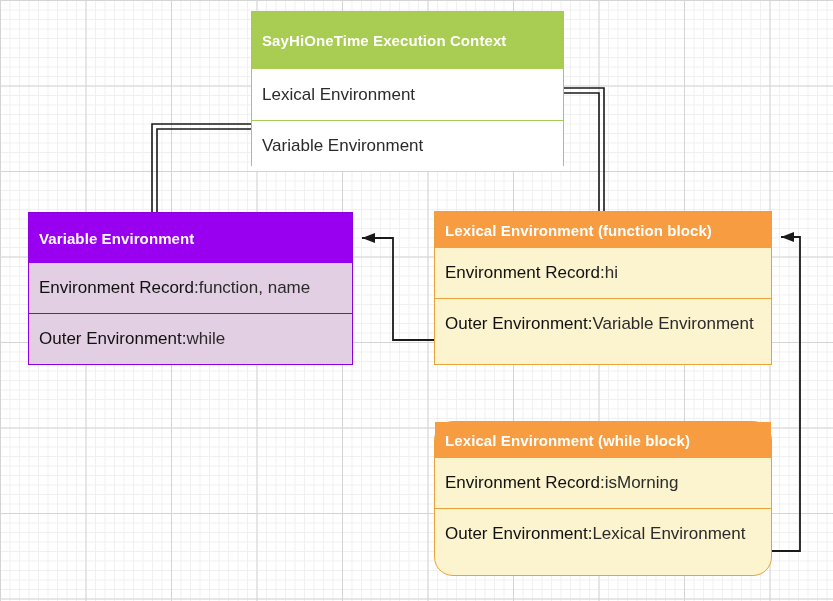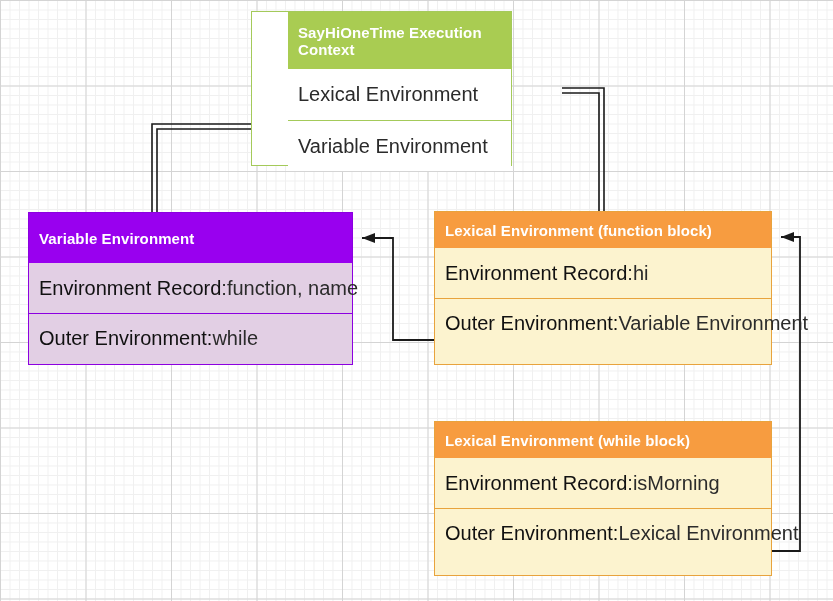--- a/index.html
+++ b/index.html
@@ -42,41 +42,40 @@
     font-weight: bold;
     font-size: 15px;
     color: #ffffff;
     display: flex;
     align-items: center;
     padding: 0 10px;
     letter-spacing: 0.1px;
   }
   .node .row {
     box-sizing: border-box;
-    font-size: 20px;
+    font-size: 17px;
     color: #2b2b2b;
     display: flex;
     align-items: center;
     padding: 0 10px;
     white-space: nowrap;
   }
   .node .row b {
     font-weight: normal;
     color: #111111;
   }
 
   
   #exec-context {
     left: 251px;
     top: 11px;
-    width: 261px;
+    width: 313px;
     height: 155px;
     border: 1px solid #a4ca5a;
     background: #ffffff;
-    padding-left: 36px;
   }
   #exec-context .hdr {
     height: 57px;
     background: #a9cc52;
   }
   #exec-context .row {
     height: 51px;
     background: #ffffff;
   }
   #exec-context .row.sep {
@@ -124,20 +123,21 @@
     left: 434px;
     top: 211px;
     width: 338px;
     height: 154px;
   }
   #lex-env-while {
     left: 434px;
     top: 421px;
     width: 338px;
     height: 155px;
+    border-radius: 19px;
   }
 
   
   .conn {
     position: absolute;
     left: 0;
     top: 0;
     width: 833px;
     height: 601px;
     pointer-events: none;

